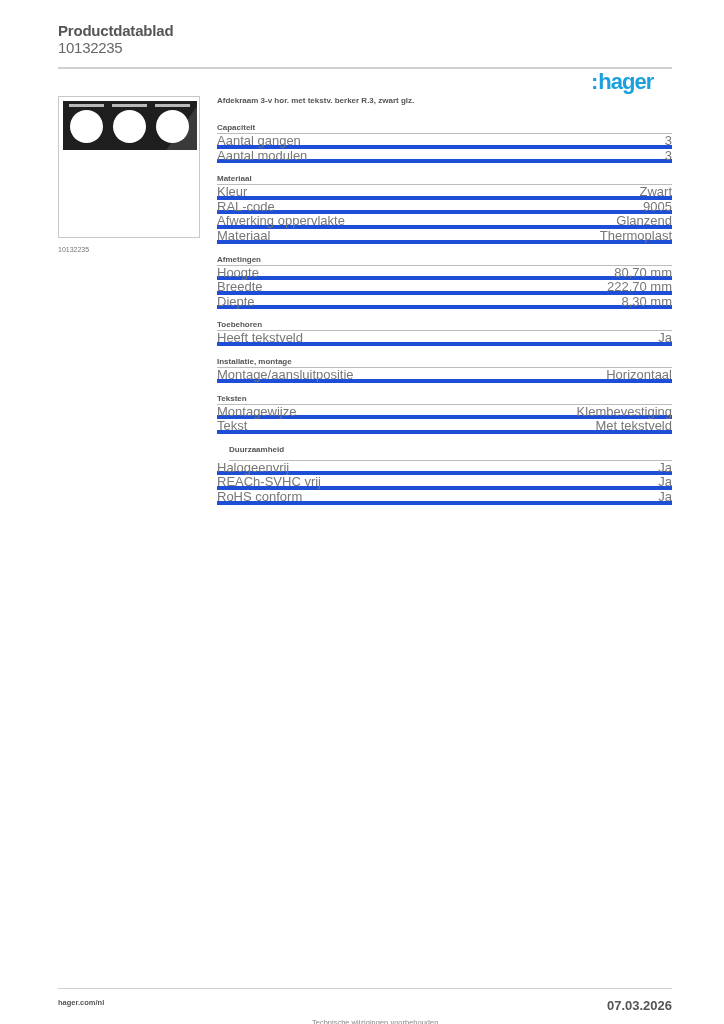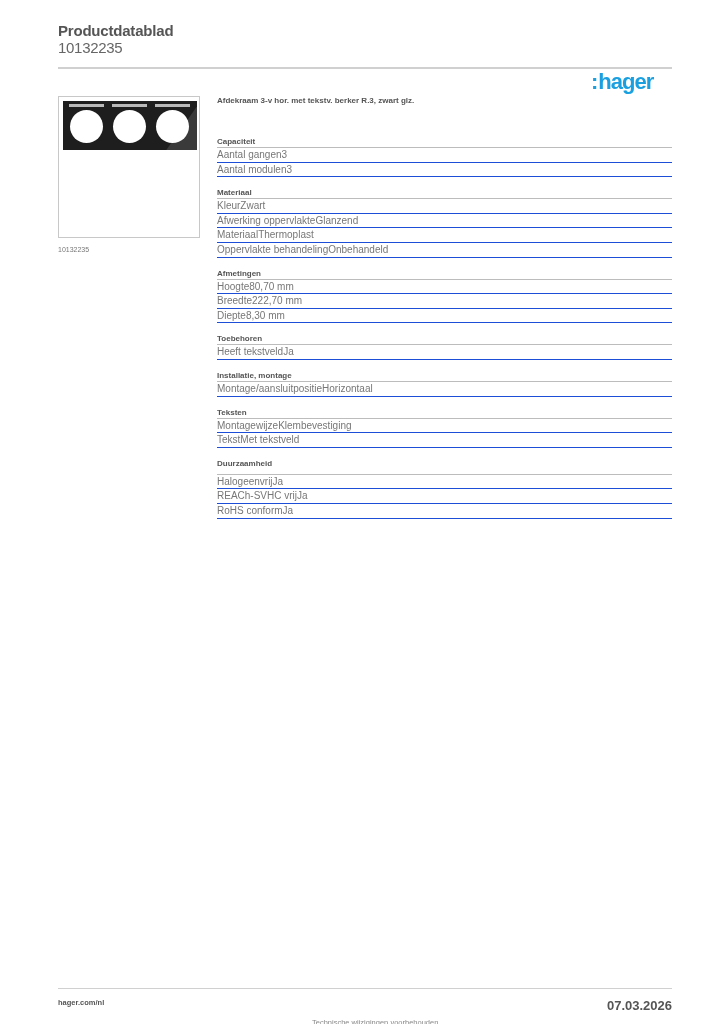--- a/index.html
+++ b/index.html
@@ -18,23 +18,23 @@
   .slot { position: absolute; top: 3px; width: 35px; height: 3px; background: #b9b9b9; }
   .hole { position: absolute; top: 9px; width: 33px; height: 33px; border-radius: 50%; background: #fff; }
   .img-caption { position: absolute; left: 58px; top: 246px; font-size: 7px; color: #777; }
 
   .main { position: absolute; left: 217px; top: 96px; width: 455px; }
   .prod-desc { font-size: 8px; font-weight: bold; color: #555; height: 12px; }
   .tech-title { margin-top: 21px; font-size: 8px; font-weight: bold; color: #555; height: 12px; }
   .group { margin-top: 10px; }
   .group:first-of-type { margin-top: 14px; }
   .group-title { font-size: 8px; font-weight: bold; color: #555; height: 12px; line-height: 12px; border-bottom: 1.5px solid #bcbcbc; }
-  .row { display: flex; font-size: 10px; color: #777; height: 14.6px; line-height: 13px; border-bottom: 1px solid #1d4ed8; }
+  .row { display: flex; justify-content: space-between; font-size: 13px; color: #777; height: 14.6px; line-height: 13px; border-bottom: 4px solid #1d4ed8; }
   .row .k, .row .v { white-space: nowrap; }
-  .group.spaced .group-title { height: 17px; }
+  .group.spaced .group-title { height: 17px; margin-left: 12px; }
 
   .ftr-rule { position: absolute; left: 58px; top: 988px; width: 614px; height: 1px; background: #d0d0d0; }
   .ftr-left { position: absolute; left: 58px; top: 998px; font-size: 7.5px; font-weight: bold; color: #555; }
   .ftr-center { position: absolute; left: 312px; top: 998px; font-size: 7.5px; color: #888; margin-top: 20px; }
   .ftr-right { position: absolute; right: 52px; top: 998px; font-size: 13px; font-weight: bold; color: #555; }
 </style>
 </head>
 <body>
 
 <div>
@@ -53,48 +53,48 @@
     <div class="hole" style="left:7px"></div>
     <div class="hole" style="left:50px"></div>
     <div class="hole" style="left:93px"></div>
   </div>
 </div>
 <div class="img-caption">10132235</div>
 
 <div class="main">
   <div class="prod-desc">Afdekraam 3-v hor. met tekstv. berker R.3, zwart glz.</div>
   <div id="groups">
-      <div class="group" style="margin-top: 28px;">
+      <div class="group" style="margin-top: 14px;">
         <div class="group-title">Capaciteit</div>
         <div class="row">
           <span class="k">Aantal gangen</span>
           <span class="v">3</span>
         </div>
         <div class="row">
           <span class="k">Aantal modulen</span>
           <span class="v">3</span>
         </div>
       </div>
       <div class="group">
         <div class="group-title">Materiaal</div>
         <div class="row">
           <span class="k">Kleur</span>
           <span class="v">Zwart</span>
         </div>
         <div class="row">
+          <span class="k">RAL-code</span>
+          <span class="v">9005</span>
+        </div>
+        <div class="row">
           <span class="k">Afwerking oppervlakte</span>
           <span class="v">Glanzend</span>
         </div>
         <div class="row">
           <span class="k">Materiaal</span>
           <span class="v">Thermoplast</span>
-        </div>
-        <div class="row">
-          <span class="k">Oppervlakte behandeling</span>
-          <span class="v">Onbehandeld</span>
         </div>
       </div>
       <div class="group">
         <div class="group-title">Afmetingen</div>
         <div class="row">
           <span class="k">Hoogte</span>
           <span class="v">80,70 mm</span>
         </div>
         <div class="row">
           <span class="k">Breedte</span>

